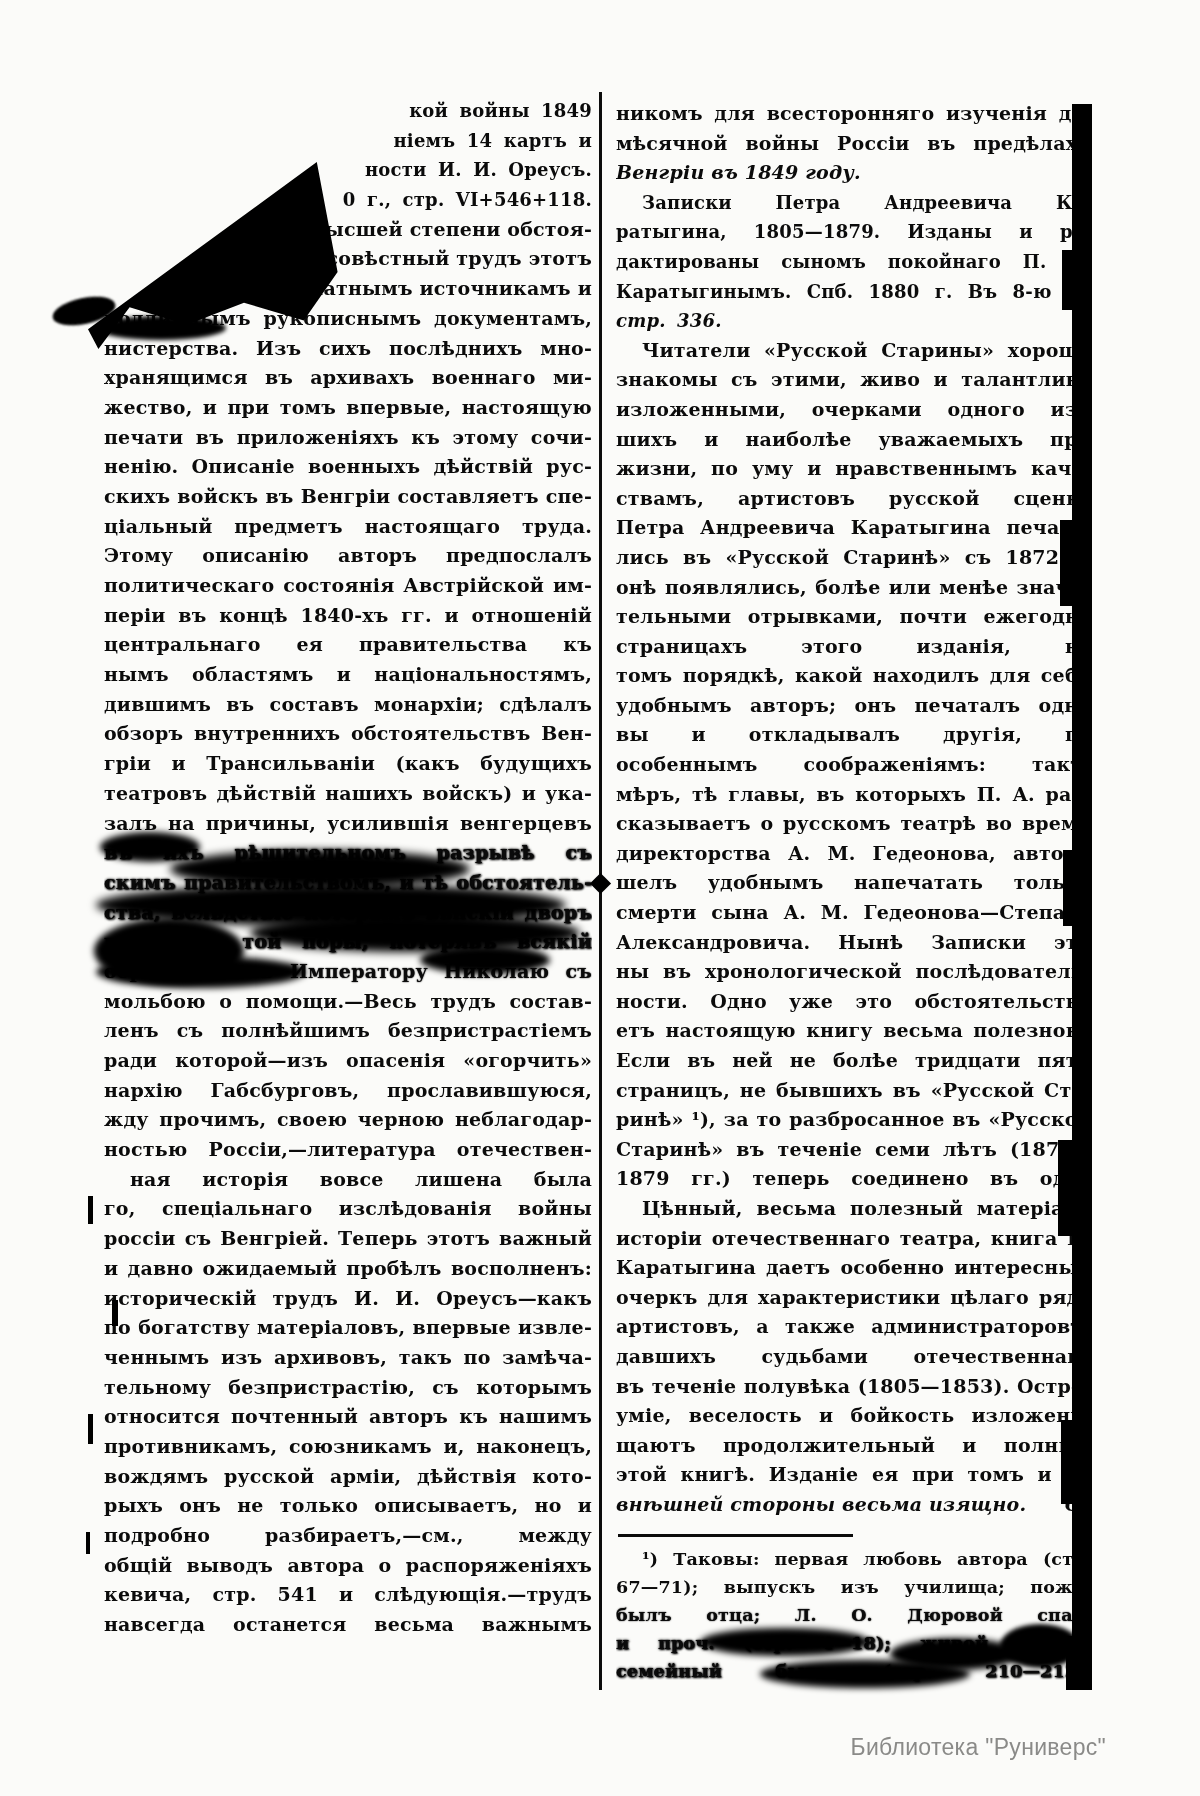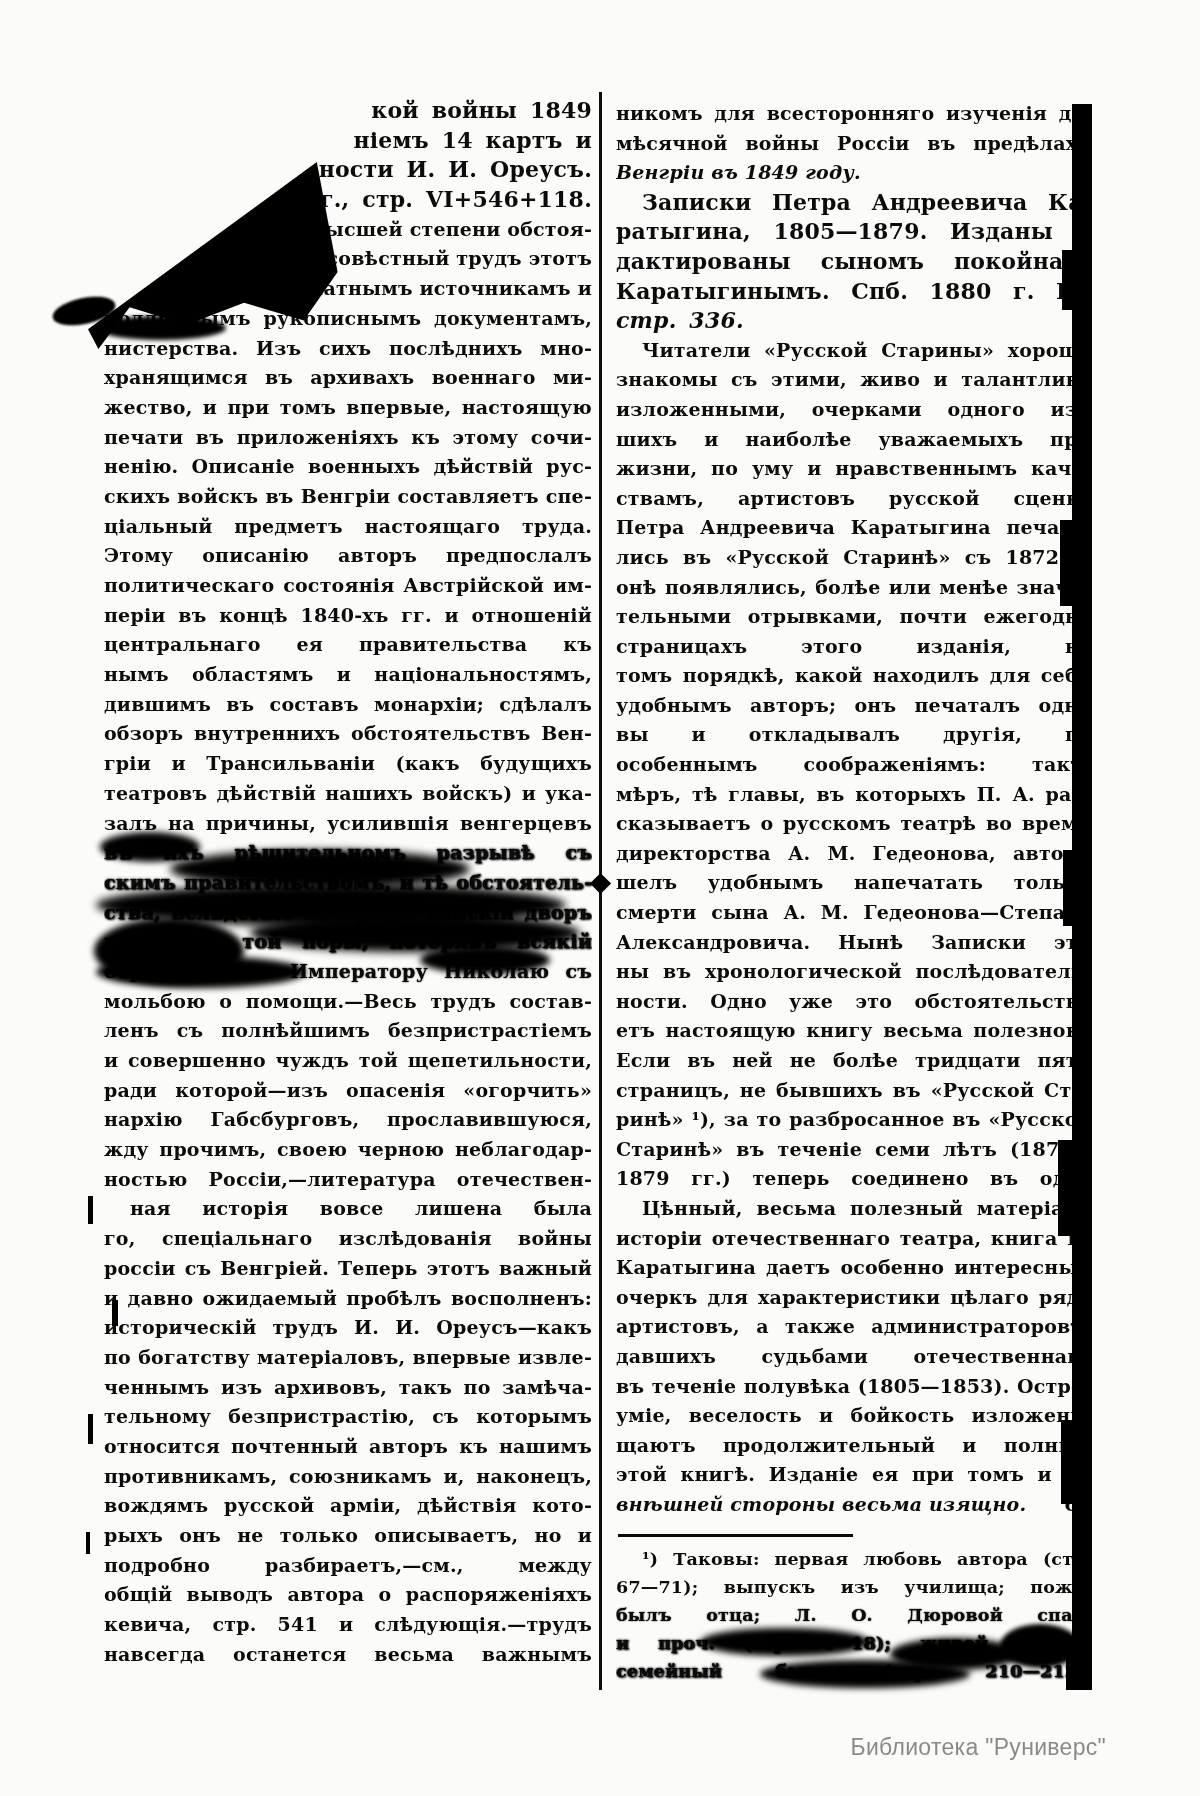--- a/index.html
+++ b/index.html
@@ -11,21 +11,21 @@
   .col { position:absolute; font-weight:bold; font-size:19px; }
   .left-col  { left:104px; top:96px;  width:488px; }
   .right-col { left:616px; top:99px;  width:476px; }
 
   .line {
     height:29.7px; line-height:29.7px; overflow:hidden;
     text-align:justify; text-align-last:justify; letter-spacing:0.2px;
     white-space:normal;
   }
   .right-col .line { height:29.6px; line-height:29.6px; }
-  .entry  { font-size:22px; word-spacing:5px; }
+  .entry  { font-size:18px; word-spacing:5px; }
   .cut    { text-align:right; text-align-last:right; }
   .end    { text-align:left;  text-align-last:left;font-style:italic; }
   .indent { text-indent:26px; }
   .smudge { text-shadow:0 0 3px #000, 0 0 1px #000, 1px 1px 2px #000; }
   .smear  { text-shadow:0 0 1.5px #000; }
 
   .footnote .line { font-size:17.5px; height:28px; line-height:28px; }
   .fn-rule { margin:14px 0 8px 2px; width:235px; height:3px; background:#0b0b0b; }
 
   .divider { position:absolute; left:599px; top:92px; width:3px; height:1598px; background:#0c0c0c; }
@@ -102,21 +102,20 @@
       <div class="line">гріи и Трансильваніи (какъ будущихъ</div>
       <div class="line">театровъ дѣйствій нашихъ войскъ) и ука-</div>
       <div class="line">залъ на причины, усилившія венгерцевъ</div>
       <div class="line smudge">въ ихъ рѣшительномъ разрывѣ съ австрій-</div>
       <div class="line smudge">скимъ правительствомъ, и тѣ обстоятель-</div>
       <div class="line smudge">ства, вслѣдствіе которыхъ вѣнскій дворъ</div>
       <div class="line smudge">въ концѣ той поры, потерявъ всякій успѣхъ,</div>
       <div class="line smear">обращался къ Императору Николаю съ</div>
       <div class="line">мольбою о помощи.—Весь трудъ состав-</div>
       <div class="line">ленъ съ полнѣйшимъ безпристрастіемъ</div>
-      <div class="line">и совершенно чуждъ той щепетильности,</div>
       <div class="line">ради которой—изъ опасенія «огорчить» мо-</div>
       <div class="line">нархію Габсбурговъ, прославившуюся, ме-</div>
       <div class="line">жду прочимъ, своею черною неблагодар-</div>
       <div class="line">ностью Россіи,—литература отечествен-</div>
       <div class="line indent">ная исторія вовсе лишена была серьезна-</div>
       <div class="line">го, спеціальнаго изслѣдованія войны</div>
       <div class="line">россіи съ Венгріей. Теперь этотъ важный</div>
       <div class="line">и давно ожидаемый пробѣлъ восполненъ:</div>
       <div class="line">историческій трудъ И. И. Ореусъ—какъ</div>
       <div class="line">по богатству матеріаловъ, впервые извле-</div>

